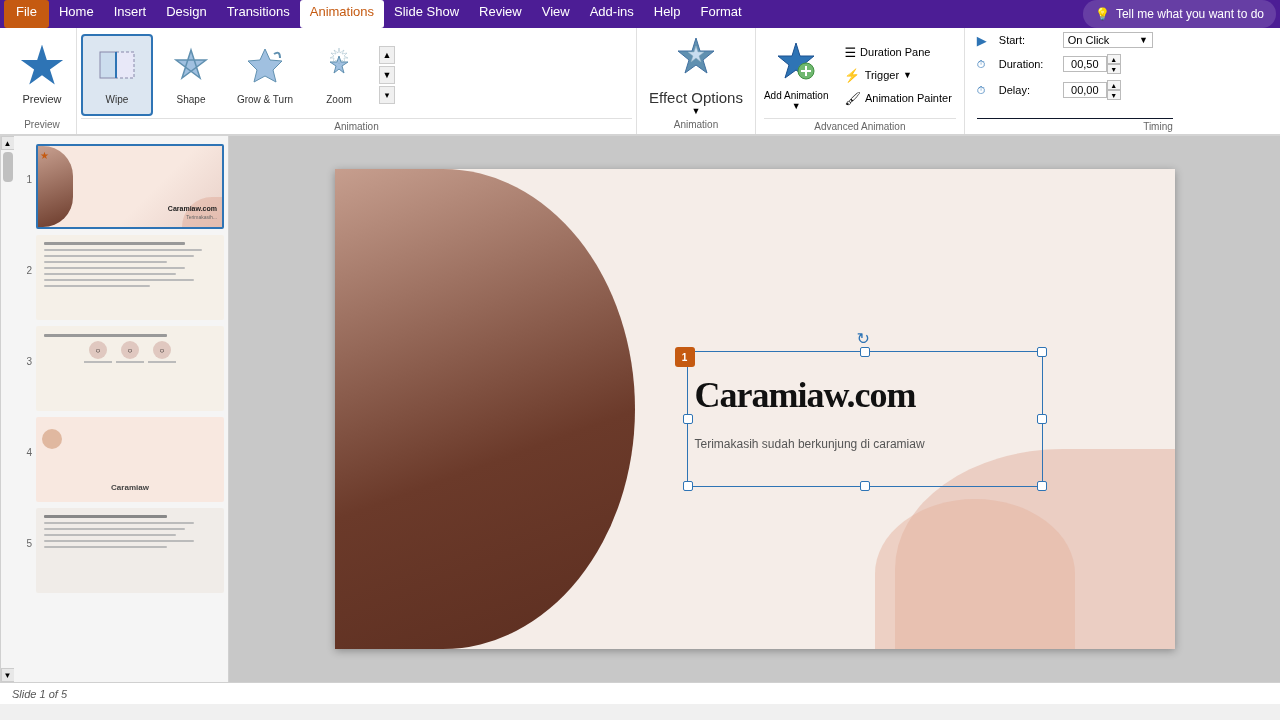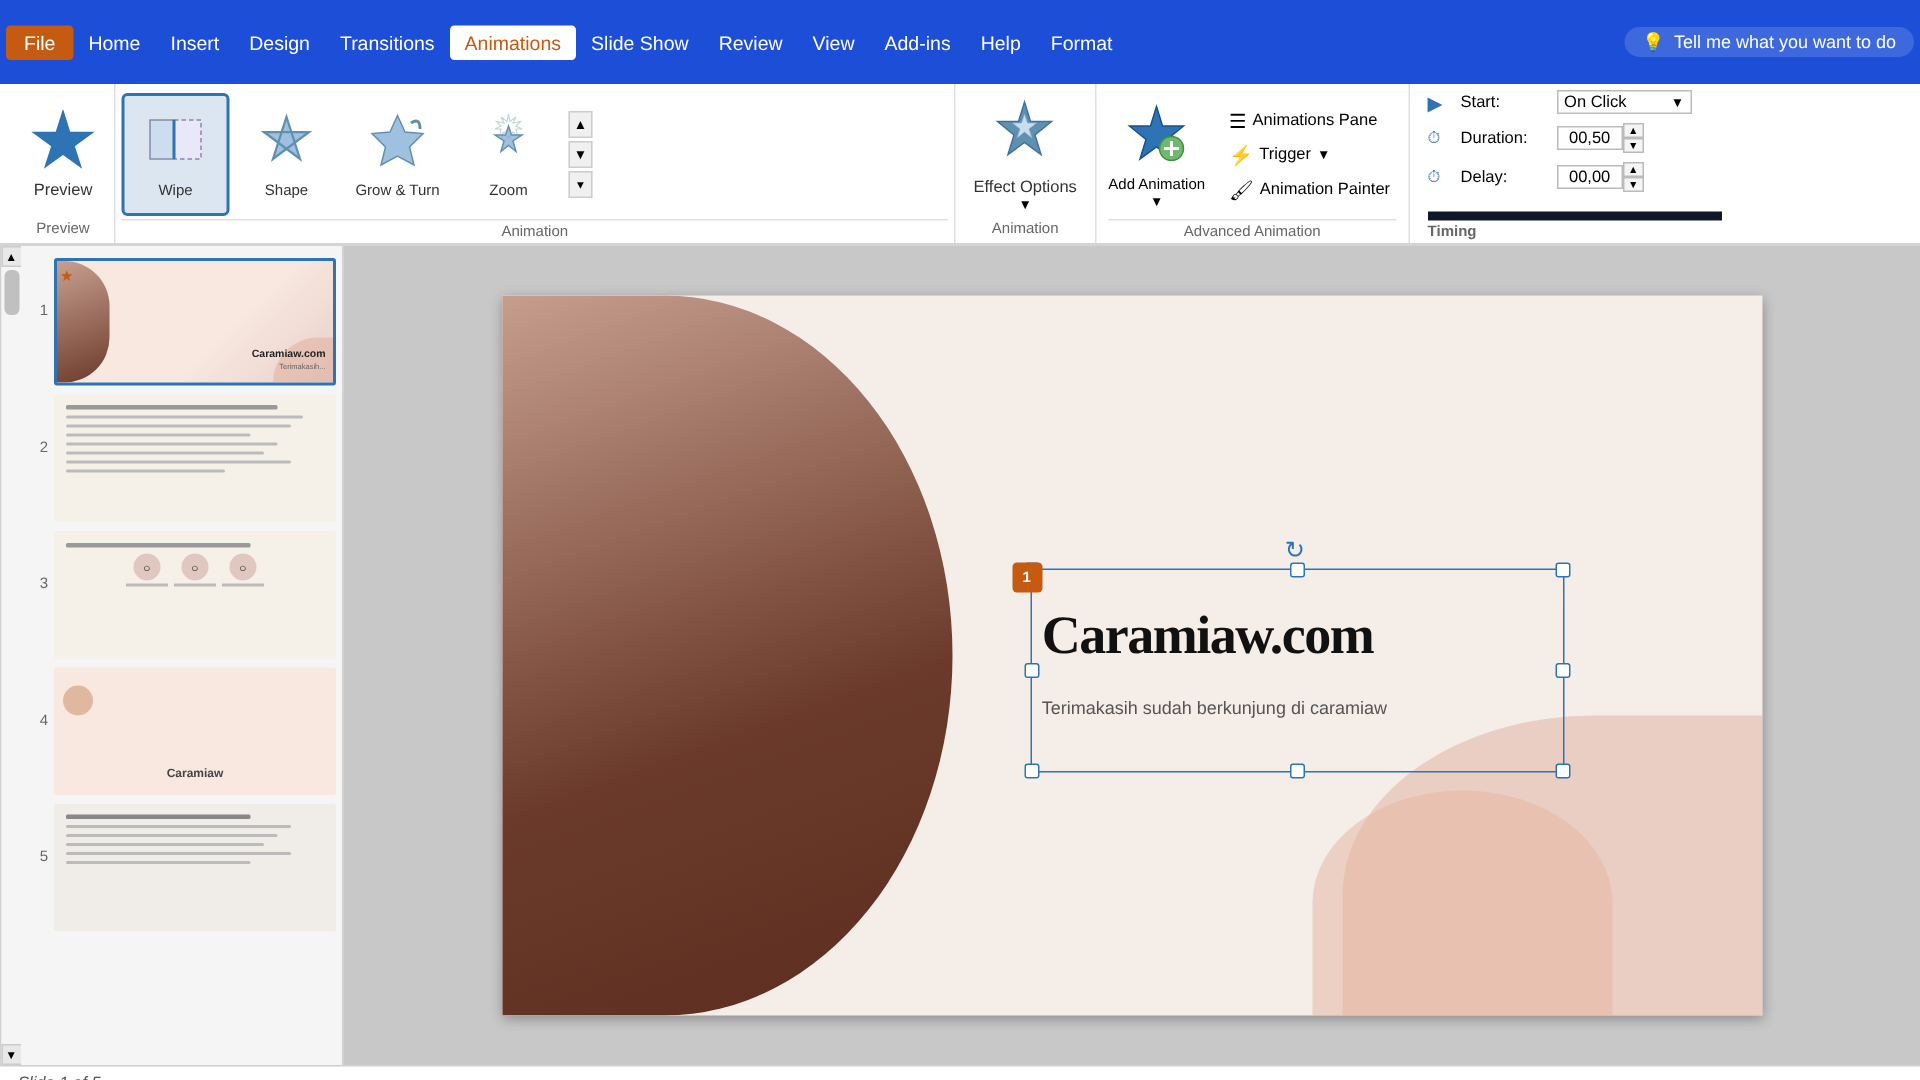--- a/index.html
+++ b/index.html
@@ -1,23 +1,22 @@
 <!DOCTYPE html>
 <html><head>
   <meta charset="utf-8">
   <style>
     * { margin: 0; padding: 0; box-sizing: border-box; }
     body { font-family: 'Segoe UI', Arial, sans-serif; font-size: 12px; background: #f0f0f0; width: 1280px; height: 720px; overflow: hidden; }
 
     
     #menubar {
       display: flex;
-      align-items: center;
-      height: 56px;
-      background: #1d4ed8;
+      height: 28px;
+      background: #4c1d95;
       color: #fff;
       padding: 0 4px;
     }
     .menu-item {
       padding: 4px 10px;
       cursor: pointer;
       font-size: 13px;
       border-radius: 3px;
     }
     .menu-item.active {
@@ -256,25 +255,24 @@
       width: 90px;
       display: flex;
       align-items: center;
       justify-content: space-between;
       background: #fff;
       cursor: pointer;
     }
     .timing-section-label {
       font-size: 10px;
       color: #666;
-      text-align: left;
+      text-align: right;
       padding: 2px 0;
-      border-top: 6px solid #0f172a;
+      border-top: 1px solid #0f172a;
       margin-top: auto;
-      font-weight: bold;
     }
 
     
     #main-area {
       display: flex;
       height: calc(720px - 44px - 108px - 22px);
     }
 
     
     #slide-panel {
@@ -617,21 +615,21 @@
   </div>
 
   <div id="effect-section">
     <div style="flex:1;display:flex;flex-direction:column;align-items:center;justify-content:center;">
       <div style="font-size:36px;margin-bottom:2px;">
         <svg width="44" height="44" viewBox="0 0 44 44">
           <polygon points="22,4 26,17 40,17 29,26 33,39 22,31 11,39 15,26 4,17 18,17" fill="#6090b0" stroke="#4070a0" stroke-width="1"></polygon>
           <polygon points="22,12 24,18 30,18 25,22 27,28 22,24 17,28 19,22 14,18 20,18" fill="#c8ddf0" stroke="#90b0c0" stroke-width="0.5"></polygon>
         </svg>
       </div>
-      <div style="font-size:11px;color:#333;text-align:center;">Effect Options</div>
+      <div style="font-size:15px;color:#333;text-align:center;">Effect Options</div>
       <span style="font-size:9px;">▼</span>
     </div>
     <div class="ribbon-section-label">Animation</div>
   </div>
 
   <div id="advanced-section">
     <div class="advanced-content">
 
       <div class="add-anim-btn">
         <div style="margin-bottom:4px;">
@@ -642,21 +640,21 @@
             <line x1="27" y1="32" x2="37" y2="32" stroke="#fff" stroke-width="2"></line>
           </svg>
         </div>
         <div class="add-anim-label">Add Animation</div>
         <span style="font-size:9px;">▼</span>
       </div>
 
       <div class="adv-buttons">
         <div class="adv-btn">
           <span style="font-size:13px;">☰</span>
-          <span>Animations Pane</span>
+          <span>Duration Pane</span>
         </div>
         <div class="adv-btn">
           <span style="font-size:13px;">⚡</span>
           <span>Trigger</span>
           <span style="font-size:9px;">▼</span>
         </div>
         <div class="adv-btn">
           <span style="font-size:13px;">🖌</span>
           <span>Animation Painter</span>
         </div>

